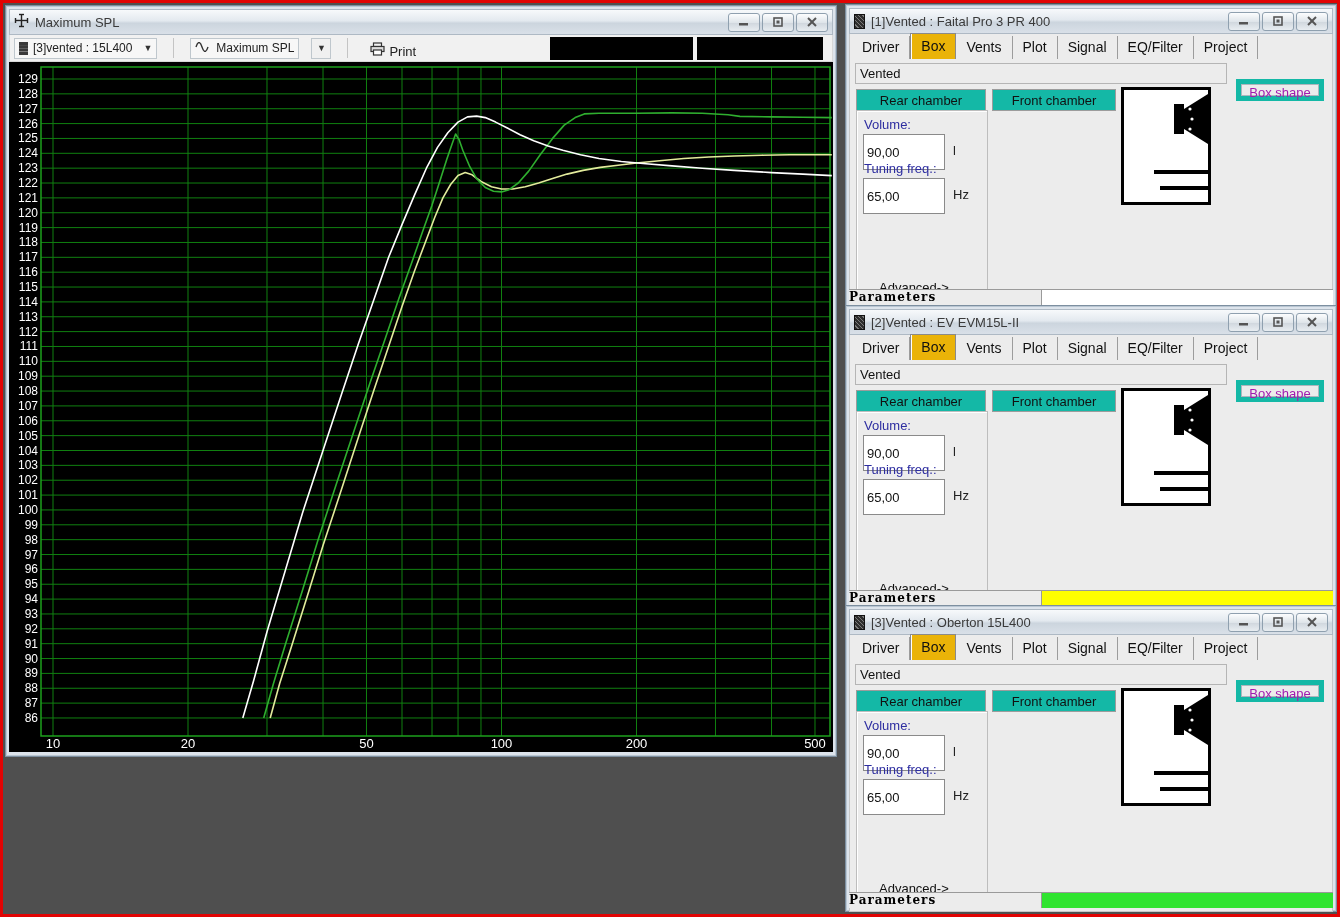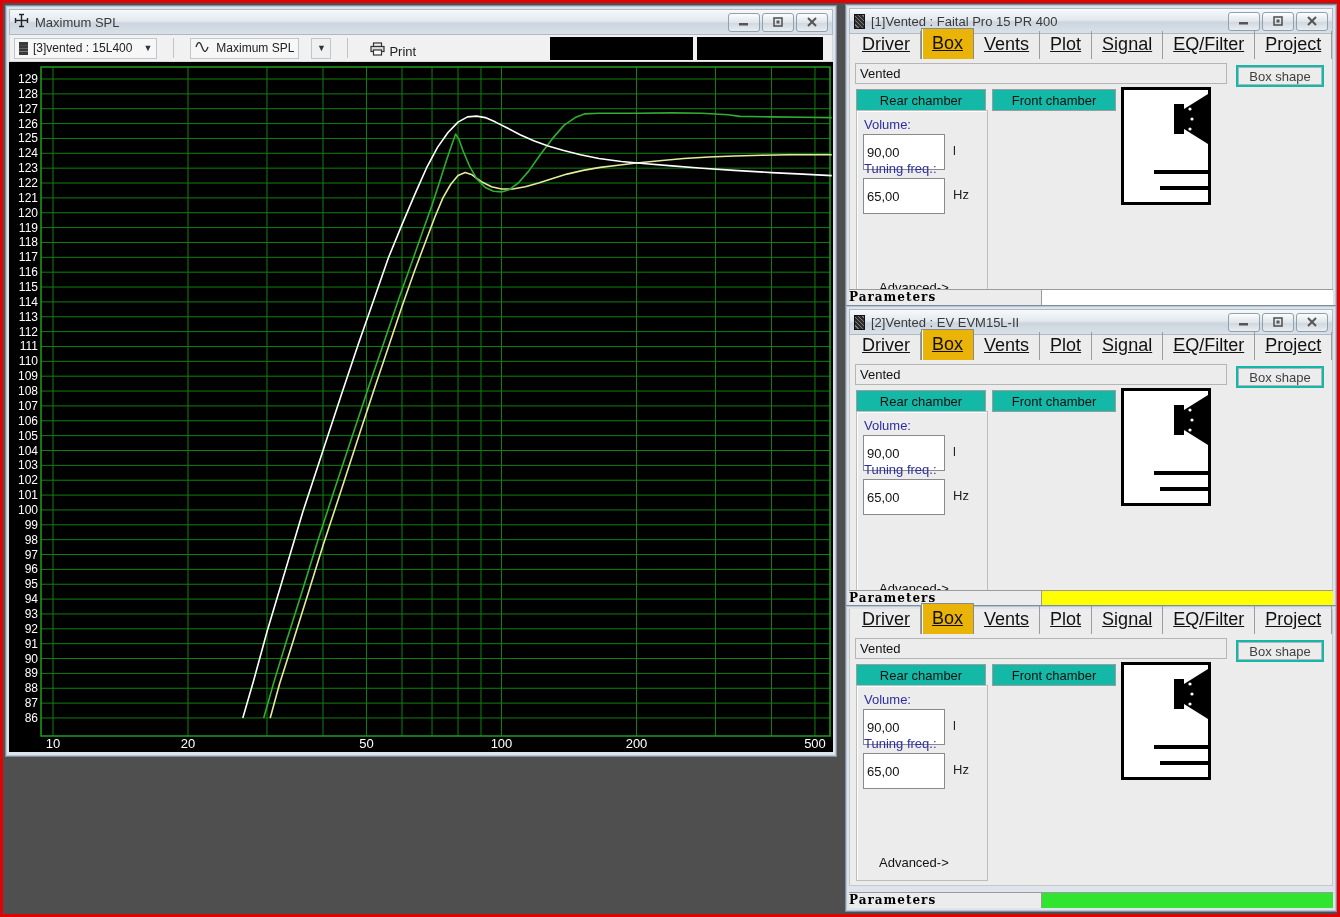--- a/index.html
+++ b/index.html
@@ -56,34 +56,34 @@
   .chart text{font-family:"Liberation Sans",sans-serif;}
   
   .design-window{left:842px;width:492px;height:305px;}
   .dw-body{position:relative;height:252px;background:#ececec;border:1px solid #c7c7c7;border-top:none;}
   .tabs{
     display:flex;align-items:flex-end;height:25px;background:#ececec;
     border-left:1px solid #c7c7c7;border-right:1px solid #c7c7c7;padding:0 2px;
   }
   .tab{
     padding:3px 10px 4px 10px;color:#111;border-right:1px solid #9c9c9c;
-    white-space:nowrap;cursor:default;font-size:18px;text-decoration:underline;
+    white-space:nowrap;cursor:default;font-size:14px;
   }
   .tab.active{
     background:#eab308;border:1px solid #8a8a8a;border-bottom:none;
     position:relative;top:1px;padding-top:4px;padding-bottom:6px;box-shadow:1px 0 0 #fff inset;
   }
   .vented-field{
     position:absolute;left:5px;top:4px;width:372px;height:21px;line-height:20px;
     padding:0 4px;background:#ececec;border:1px solid #b5b5b5;color:#111;font-size:13px;
   }
   .box-shape-btn{
-    position:absolute;right:8px;top:6px;width:88px;height:22px;
-    background:#ececec;border:2px solid #14b8a6;box-shadow:0 0 0 1px #aeb6bd inset;
-    font-size:13px;color:#404040;font-family:"Liberation Sans",sans-serif;
+    position:absolute;right:8px;top:20px;width:88px;height:22px;
+    background:#ececec;border:5px solid #14b8a6;box-shadow:0 0 0 1px #aeb6bd inset;
+    font-size:13px;color:#a21caf;font-family:"Liberation Sans",sans-serif;
   }
   .chamber-btn{
     position:absolute;top:30px;height:22px;background:#14b8a6;border:1px solid #9c9c9c;
     font-size:13px;color:#111;font-family:"Liberation Sans",sans-serif;
   }
   .chamber-btn.rear{left:6px;width:130px;}
   .chamber-btn.front{left:142px;width:124px;}
   .groupbox{
     position:absolute;left:6px;top:51px;width:132px;bottom:4px;
     border:1px solid #bdbdbd;box-shadow:1px 1px 0 #fff inset;
@@ -304,21 +304,21 @@
           <polyline points="261.2,656.0 270.6,621.8 282.4,584.7 298.8,532.6 314.0,483.6 332.6,427.1 349.5,375.1 365.1,327.6 379.6,284.5 393.0,244.4 405.6,208.7 417.4,177.5 425.8,155.2 433.9,135.9 441.6,122.5 449.0,113.6 456.2,110.6 463.1,112.8 472.0,119.5 482.5,124.7 492.5,127.0 503.8,127.0 516.3,124.7 529.6,121.0 543.6,116.6 558.0,112.1 574.1,108.4 591.2,105.4 609.1,103.2 627.5,101.0 650.5,98.7 674.8,96.5 699.9,95.0 725.1,94.0 752.5,93.2 781.1,92.8 822.8,92.8" fill="none" stroke="#e3eb9c" stroke-width="1.6" stroke-linejoin="round"></polyline>
           <polyline points="254.7,656.0 264.4,621.8 276.6,581.7 293.5,528.2 309.1,477.7 328.1,419.7 345.4,367.7 361.3,320.1 376.1,277.1 389.7,236.9 402.5,201.3 414.5,167.1 423.0,143.3 431.2,118.0 437.8,97.2 442.9,82.4 446.6,72.0 450.2,77.9 453.8,88.3 460.8,104.7 467.6,116.6 476.3,125.5 484.5,129.2 492.5,129.9 500.1,127.7 509.3,121.0 519.7,109.1 531.2,92.8 543.6,76.4 555.2,63.1 566.2,55.6 575.3,51.9 590.0,51.2 627.5,51.2 663.0,50.9 693.1,51.2 719.1,52.7 730.9,54.4 762.5,54.9 793.9,55.3 822.8,55.6" fill="none" stroke="#2fae2f" stroke-width="1.6" stroke-linejoin="round"></polyline>
           <polyline points="233.8,656.0 244.6,618.8 258.0,569.8 276.6,507.4 293.5,450.9 314.0,388.5 332.6,332.0 349.5,281.5 365.1,236.9 379.6,195.3 393.0,162.6 405.6,132.9 417.4,106.2 428.5,85.4 439.0,70.5 449.0,60.1 458.5,54.9 467.6,54.1 476.3,55.6 486.6,60.1 498.3,66.0 511.1,72.7 524.7,78.7 539.1,83.9 553.8,88.3 571.5,92.8 590.0,96.5 612.3,99.5 637.0,101.7 663.0,103.9 693.1,106.2 725.1,108.4 762.5,110.6 793.9,112.1 822.8,113.6" fill="none" stroke="#ffffff" stroke-width="1.6" stroke-linejoin="round"></polyline>
         </svg>
     </div>
   </div>
 
   <div class="window design-window" style="top:1px;">
     <div class="titlebar">
       <span class="dw-icon"></span>
-      <span class="title">[1]Vented : Faital Pro 15 PR 400</span>
+      <span class="title">[1]Vented : Faital Pro 3 PR 400</span>
       <span class="winbtns">
         <span class="winbtn">
             <svg width="10" height="8">
               <rect x="0" y="5" width="9" height="2.5" fill="#555"></rect>
             </svg>
           </span>
         <span class="winbtn">
             <svg width="10" height="10">
               <rect x="1" y="1" width="8" height="8" fill="none" stroke="#555" stroke-width="1.6"></rect>
               <rect x="3.5" y="3.5" width="3" height="3" fill="#555"></rect>
@@ -434,20 +434,45 @@
         </svg>
       </div>
     </div>
     <div class="params-row">
       <div class="params-label">Parameters</div>
       <div class="params-bar" style="background-color: rgb(255, 255, 0);"></div>
     </div>
   </div>
 
   <div class="window design-window" style="top:602px;height:307px;">
+    <div class="titlebar">
+      <span class="dw-icon"></span>
+      <span class="title">[3]Vented : Oberton 15L400</span>
+      <span class="winbtns">
+        <span class="winbtn">
+            <svg width="10" height="8">
+              <rect x="0" y="5" width="9" height="2.5" fill="#555"></rect>
+            </svg>
+          </span>
+        <span class="winbtn">
+            <svg width="10" height="10">
+              <rect x="1" y="1" width="8" height="8" fill="none" stroke="#555" stroke-width="1.6"></rect>
+              <rect x="3.5" y="3.5" width="3" height="3" fill="#555"></rect>
+            </svg>
+          </span>
+        <span class="winbtn">
+            <svg width="10" height="10">
+              <g stroke="#555" stroke-width="2">
+                <line x1="1" y1="1" x2="9" y2="9"></line>
+                <line x1="9" y1="1" x2="1" y2="9"></line>
+              </g>
+            </svg>
+          </span>
+      </span>
+    </div>
     <div class="tabs">
       <span class="tab">Driver</span>
       <span class="tab active">Box</span>
       <span class="tab">Vents</span>
       <span class="tab">Plot</span>
       <span class="tab">Signal</span>
       <span class="tab">EQ/Filter</span>
       <span class="tab">Project</span>
     </div>
     <div class="dw-body">

